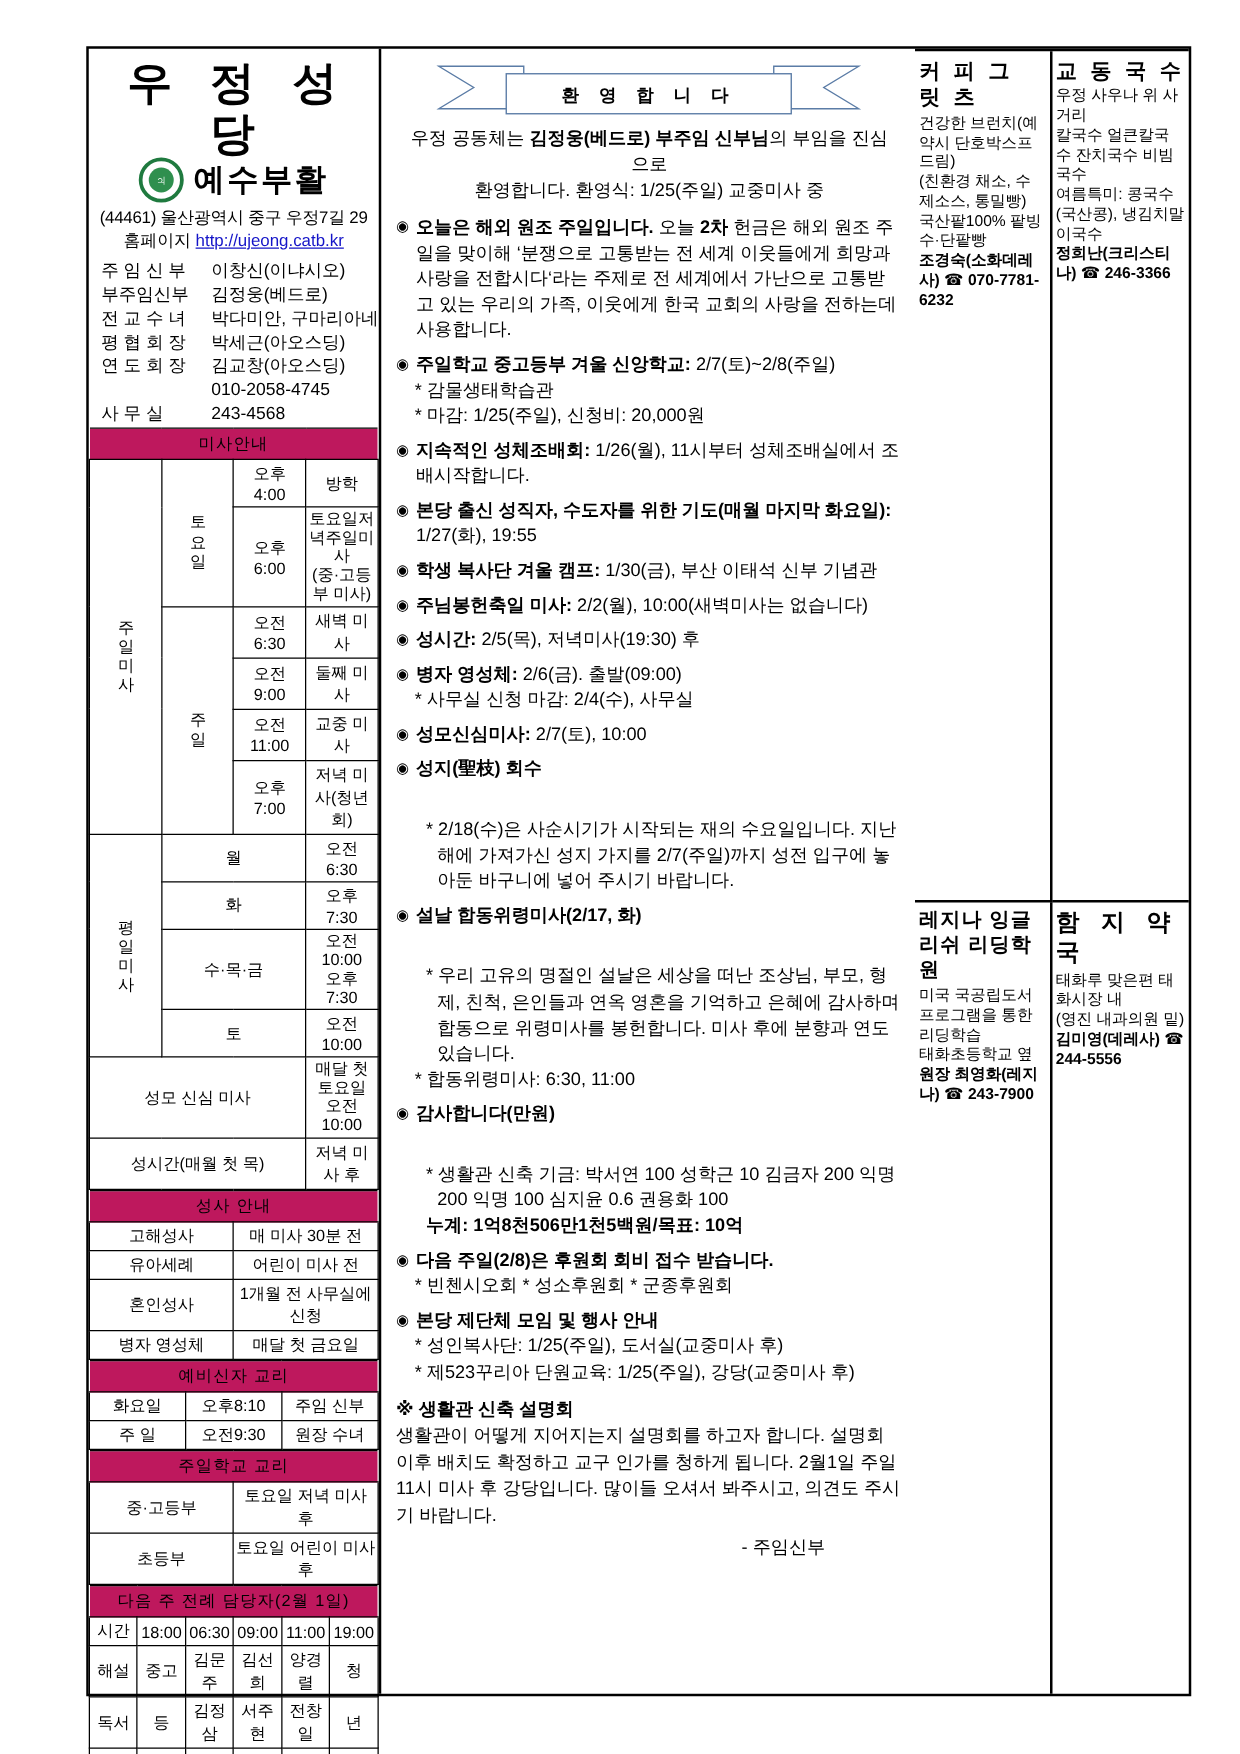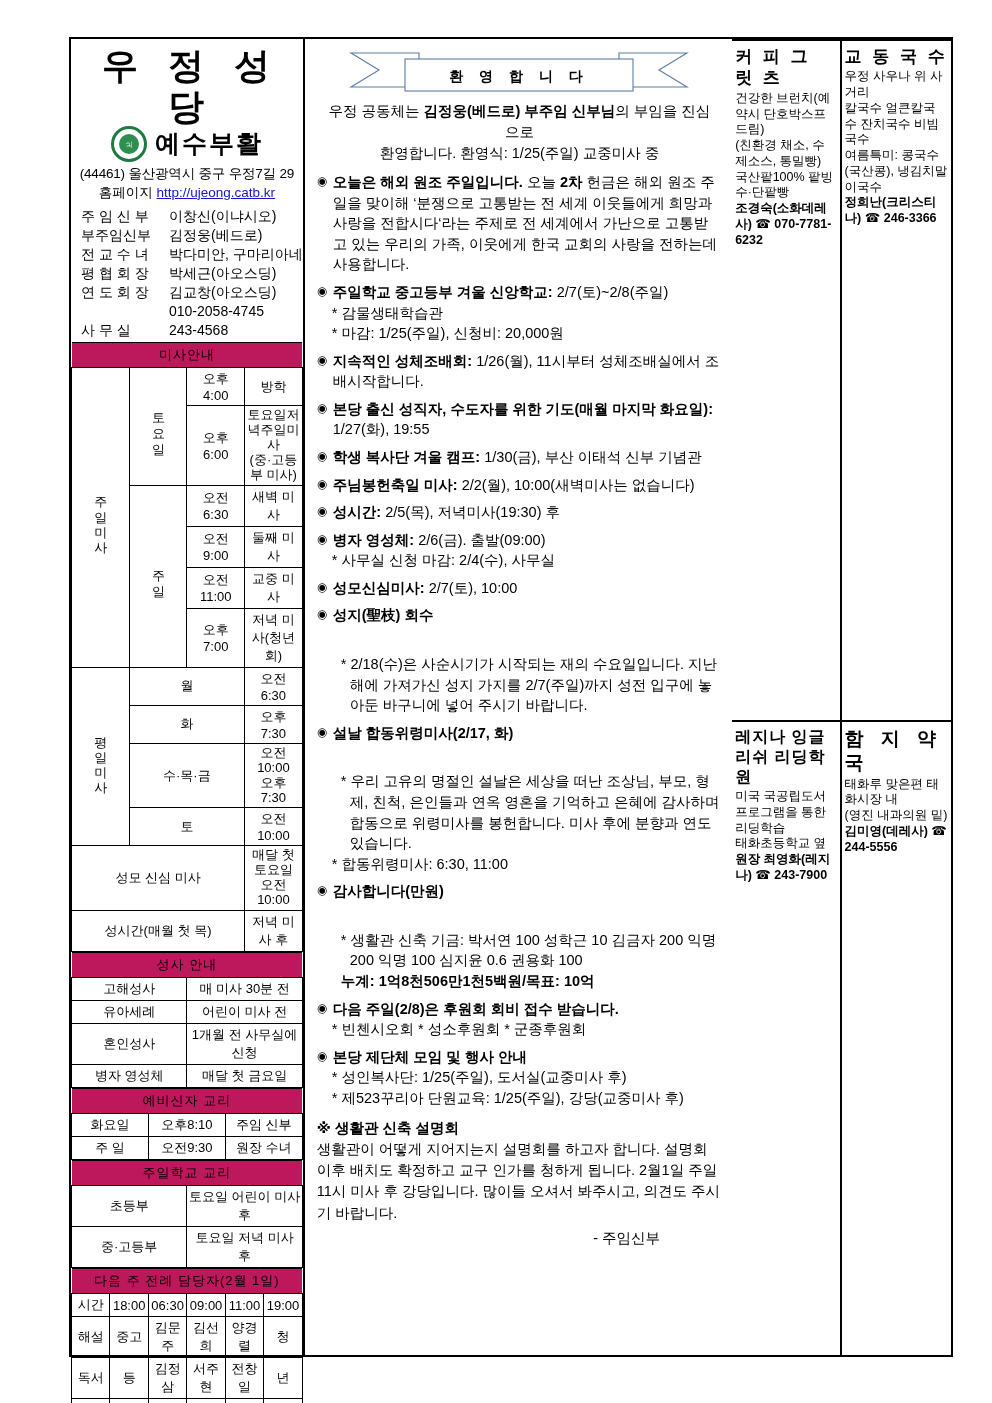--- a/index.html
+++ b/index.html
@@ -280,26 +280,26 @@
       </tr>
     </tbody>
       </table>
 
     <table class="tbl">
       <tbody>
           <tr>
             <td class="sec-head" colspan="2">주일학교 교리</td>
           </tr>
       <tr>
+        <td>중·고등부</td>
+        <td>토요일 저녁 미사 후</td>
+      </tr>
+      <tr>
         <td style="width:100px">초등부</td>
         <td>토요일 어린이 미사 후</td>
-      </tr>
-      <tr>
-        <td>중·고등부</td>
-        <td>토요일 저녁 미사 후</td>
       </tr>
     </tbody>
       </table>
 
     <table class="tbl">
       <tbody>
           <tr>
             <td class="sec-head" colspan="6">다음 주 전례 담당자(2월 1일)</td>
           </tr>
       <tr>

